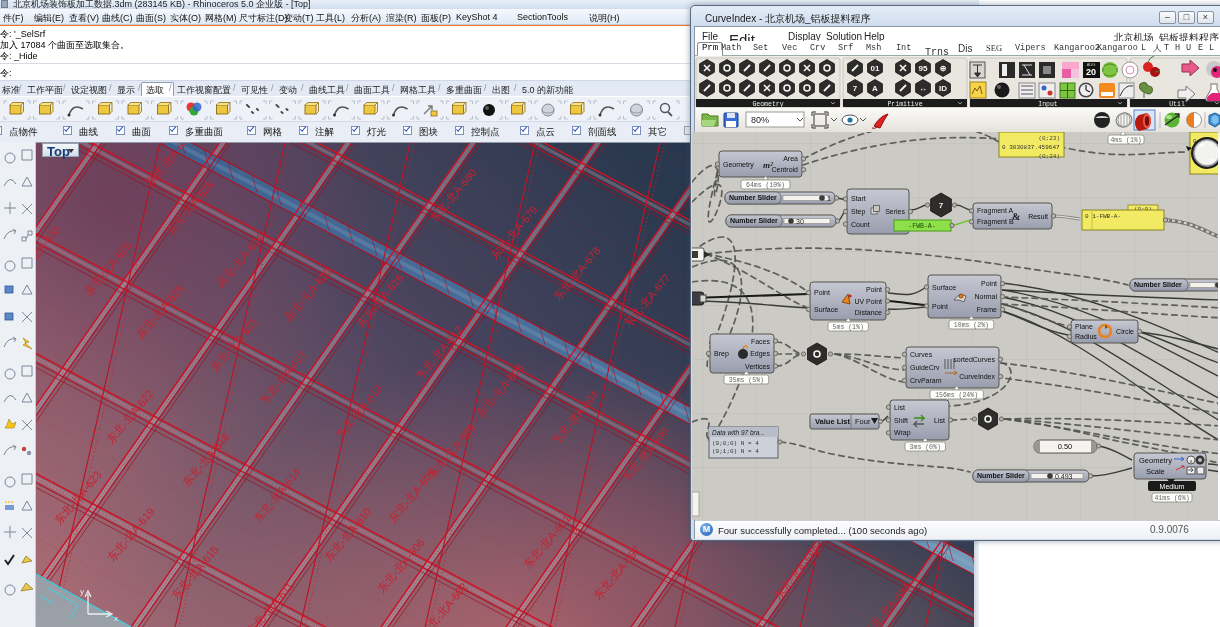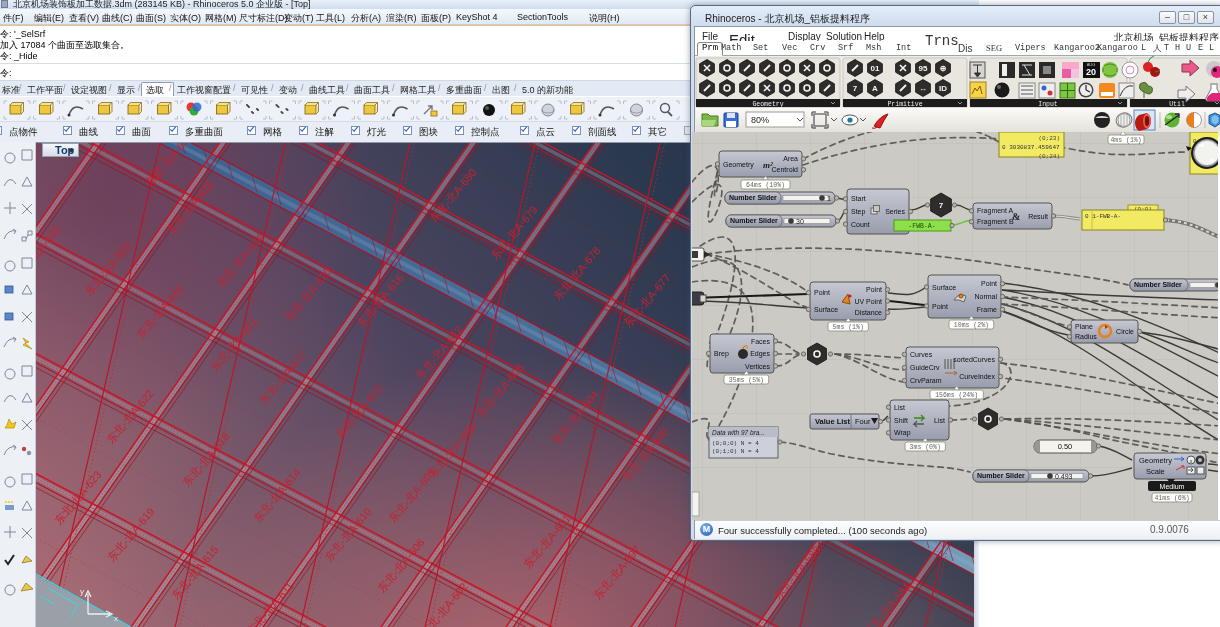--- a/index.html
+++ b/index.html
@@ -1,13 +1,13 @@
 <!DOCTYPE html>
 <html><head><meta charset="utf-8"><style>html,body{margin:0;padding:0;width:1220px;height:627px;overflow:hidden;background:#fff;font-family:"Liberation Sans",sans-serif;} *{box-sizing:border-box}</style></head><body>
-<div style="position:absolute;left:0;top:0;width:979px;height:627px;background:#fdba74">
+<div style="position:absolute;left:0;top:0;width:979px;height:627px;background:#f97316">
 <div style="position:absolute;left:0;top:0;width:979px;height:9px;background:linear-gradient(#e8f0f8,#cfdded)">
       <div style="position:absolute;left:1px;top:0px;width:7px;height:8px;background:#9aa8bd;border:1px solid #6d7b90"></div>
       <div style="position:absolute;left:13px;top:-2px;font-size:9px;color:#222;white-space:nowrap">北京机场装饰板加工数据.3dm (283145 KB) - Rhinoceros  5.0 企业版 - [Top]</div>
     </div>
 <div style="position:absolute;left:0;top:9px;width:979px;height:16px;background:linear-gradient(#f6f9fd,#dfe9f5);border-bottom:1px solid #c2cfdf;font-size:9px;color:#111">
       <span style="position:absolute;left:3px;top:3px">件(F)</span>
       <span style="position:absolute;left:34px;top:3px">编辑(E)</span>
       <span style="position:absolute;left:69px;top:3px">查看(V)</span>
       <span style="position:absolute;left:102px;top:3px">曲线(C)</span>
       <span style="position:absolute;left:136px;top:3px">曲面(S)</span>
@@ -519,47 +519,47 @@
 <text x="273" y="611" transform="rotate(-50 273 611)" fill="#c62230" font-size="11" font-family="Liberation Sans, sans-serif" text-anchor="middle">东北-北A-611</text>
 <text x="81" y="500" transform="rotate(-50 81 500)" fill="#c62230" font-size="11" font-family="Liberation Sans, sans-serif" text-anchor="middle">东北-北A-623</text>
 <text x="800" y="575" transform="rotate(-50 800 575)" fill="#c62230" font-size="11" font-family="Liberation Sans, sans-serif" text-anchor="middle">东北-北A-588</text>
 <text x="890" y="612" transform="rotate(-50 890 612)" fill="#c62230" font-size="11" font-family="Liberation Sans, sans-serif" text-anchor="middle">东北-北A-584</text>
 <text x="940" y="168" transform="rotate(-50 940 168)" fill="#c62230" font-size="11" font-family="Liberation Sans, sans-serif" text-anchor="middle">东北-北A-684</text>
 <text x="905" y="250" transform="rotate(-50 905 250)" fill="#c62230" font-size="11" font-family="Liberation Sans, sans-serif" text-anchor="middle">东北-北A-688</text>
 <path d="M88 614 h22 M106 611 l6 3 -6 3 M88 614 v-20 M85 597 l3 -6 3 6" stroke="#eceff2" stroke-width="1.3" fill="none"></path>
 <text x="114" y="621" fill="#e8ebee" font-size="8" font-family="Liberation Sans, sans-serif">x</text>
 <text x="80" y="594" fill="#e8ebee" font-size="8" font-family="Liberation Sans, sans-serif">y</text>
 </svg>
-<div style="position:absolute;left:42px;top:143px;width:37px;height:14px;background:linear-gradient(#f4f7fa,#d6dde6);border:1px solid #97a1b0;font-size:11px;font-weight:bold;color:#123a77;padding-left:12px">Top<div style="position:absolute;right:4px;top:5px;width:0;height:0;border-left:3px solid transparent;border-right:3px solid transparent;border-top:4px solid #333"></div></div>
+<div style="position:absolute;left:42px;top:143px;width:37px;height:14px;background:linear-gradient(#f4f7fa,#d6dde6);border:1px solid #97a1b0;font-size:13px;font-weight:bold;color:#123a77;padding-left:4px">Top<div style="position:absolute;right:4px;top:5px;width:0;height:0;border-left:3px solid transparent;border-right:3px solid transparent;border-top:4px solid #333"></div></div>
 <div style="position:absolute;left:36px;top:142px;width:938px;height:1px;background:#8d99a8"></div>
 <div style="position:absolute;left:974px;top:142px;width:5px;height:485px;background:linear-gradient(90deg,#cdd5e0,#eef1f6)"></div>
 </div>
 <div style="position:absolute;left:690px;top:5px;width:535px;height:536px;background:linear-gradient(#e4eefa,#cfdcec 20px);border:1px solid #5a6a80;border-radius:5px 5px 3px 3px;box-shadow:0 0 6px rgba(60,80,110,0.5)">
-<div style="position:absolute;left:14px;top:6px;font-size:10px;color:#1a1a1a;white-space:nowrap">Rhinoceros - 北京机场_铝板提料程序</div>
+<div style="position:absolute;left:14px;top:6px;font-size:10px;color:#1a1a1a;white-space:nowrap">CurveIndex - 北京机场_铝板提料程序</div>
 <div style="position:absolute;left:468px;top:5px;width:17px;height:13px;background:linear-gradient(#fbfcfd,#dfe5ec);border:1px solid #8a93a2;border-radius:2px;font-size:9px;text-align:center;line-height:11px;color:#333">–</div>
 <div style="position:absolute;left:487px;top:5px;width:17px;height:13px;background:linear-gradient(#fbfcfd,#dfe5ec);border:1px solid #8a93a2;border-radius:2px;font-size:9px;text-align:center;line-height:11px;color:#333">□</div>
 <div style="position:absolute;left:506px;top:5px;width:17px;height:13px;background:linear-gradient(#fbfcfd,#dfe5ec);border:1px solid #8a93a2;border-radius:2px;font-size:9px;text-align:center;line-height:11px;color:#333">×</div>
 <div style="position:absolute;left:3px;top:20px;width:529px;height:513px;background:#fff;border:1px solid #8a97a8">
 <div style="position:absolute;left:7px;top:4px;font-size:10px;color:#222">File</div>
 <div style="position:absolute;left:34px;top:4px;font-size:15px;color:#222">Edit</div>
 <div style="position:absolute;left:61px;top:15px;font-size:10px;color:#222">View</div>
 <div style="position:absolute;left:93px;top:4px;font-size:10px;color:#222">Display</div>
 <div style="position:absolute;left:131px;top:4px;font-size:10px;color:#222">Solution</div>
 <div style="position:absolute;left:169px;top:4px;font-size:10px;color:#222">Help</div>
 <div style="position:absolute;right:3px;top:4px;font-size:10px;color:#222;white-space:nowrap">北京机场_铝板提料程序</div>
 <div style="position:absolute;left:0px;top:14px;width:527px;height:15px;background:#fff;border-bottom:1px solid #9aa;"></div>
 <div style="position:absolute;left:2px;top:15px;width:26px;height:14px;background:#fff;border:1px solid #888;border-bottom:1px solid #fff;border-radius:3px 3px 0 0;font-size:9px;text-align:center;font-family:Liberation Mono">Prm</div>
 <div style="position:absolute;left:26px;top:16px;font-size:8.5px;color:#333;font-family:'Liberation Mono',monospace">Math</div>
 <div style="position:absolute;left:58px;top:16px;font-size:8.5px;color:#333;font-family:'Liberation Mono',monospace">Set</div>
 <div style="position:absolute;left:87px;top:16px;font-size:8.5px;color:#333;font-family:'Liberation Mono',monospace">Vec</div>
 <div style="position:absolute;left:115px;top:16px;font-size:8.5px;color:#333;font-family:'Liberation Mono',monospace">Crv</div>
 <div style="position:absolute;left:143px;top:16px;font-size:8.5px;color:#333;font-family:'Liberation Mono',monospace">Srf</div>
 <div style="position:absolute;left:171px;top:16px;font-size:8.5px;color:#333;font-family:'Liberation Mono',monospace">Msh</div>
 <div style="position:absolute;left:201px;top:16px;font-size:8.5px;color:#333;font-family:'Liberation Mono',monospace">Int</div>
-<div style="position:absolute;left:230px;top:6px;font-size:14px;color:#333;font-family:'Liberation Mono',monospace">Trns</div>
+<div style="position:absolute;left:230px;top:20px;font-size:10px;color:#333;font-family:'Liberation Mono',monospace">Trns</div>
 <div style="position:absolute;left:263px;top:16px;font-size:10px;color:#333;font-family:Liberation Sans, sans-serif">Dis</div>
 <div style="position:absolute;left:291px;top:16px;font-size:8.5px;color:#333;font-family:Liberation Serif, serif">SEG</div>
 <div style="position:absolute;left:320px;top:16px;font-size:8.5px;color:#333;font-family:'Liberation Mono',monospace">Vipers</div>
 <div style="position:absolute;left:359px;top:16px;font-size:8.5px;color:#333;font-family:'Liberation Mono',monospace">Kangaroo2</div>
 <div style="position:absolute;left:402px;top:16px;font-size:8.5px;color:#333;font-family:'Liberation Mono',monospace">Kangaroo</div>
 <div style="position:absolute;left:446px;top:16px;font-size:8.5px;color:#333;font-family:'Liberation Mono',monospace">L</div>
 <div style="position:absolute;left:458px;top:16px;font-size:8.5px;color:#333;font-family:'Liberation Mono',monospace">人</div>
 <div style="position:absolute;left:469px;top:16px;font-size:8.5px;color:#333;font-family:'Liberation Mono',monospace">T</div>
 <div style="position:absolute;left:480px;top:16px;font-size:8.5px;color:#333;font-family:'Liberation Mono',monospace">H</div>
 <div style="position:absolute;left:491px;top:16px;font-size:8.5px;color:#333;font-family:'Liberation Mono',monospace">U</div>

